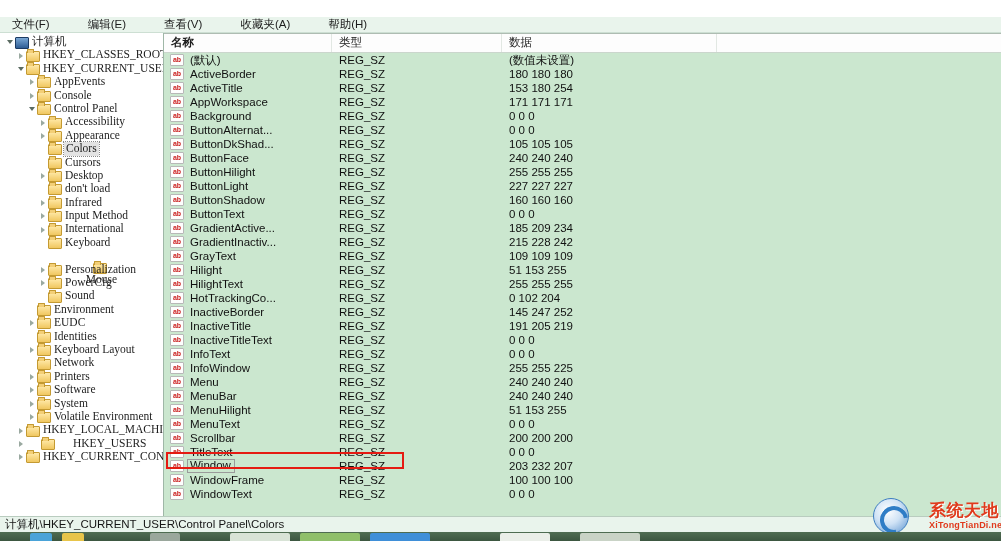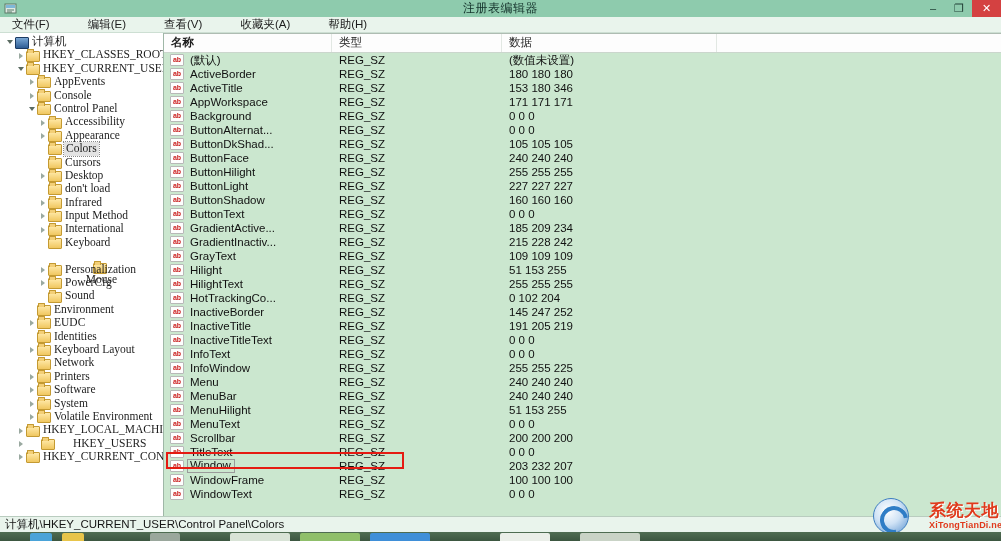--- a/index.html
+++ b/index.html
@@ -355,35 +355,20 @@
     top: 1px;
     height: 8px;
     border-radius: 2px 2px 0 0;
   }
 </style>
 </head>
 <body>
 
 <div id="app">
 
-  <div class="titlebar">
-    <span class="app-icon">
-      <svg width="15" height="15" viewBox="0 0 15 15">
-        <rect x="2" y="3" width="11" height="9" fill="#dfe9e2" stroke="#5b7a68"></rect>
-        <rect x="3" y="4" width="9" height="3" fill="#7fb8d8"></rect>
-        <path d="M4 9 h7 M4 11 h5" stroke="#5b7a68" stroke-width="1"></path>
-      </svg>
-    </span>
-    <div class="title-text">注册表编辑器</div>
-    <div class="winbtns">
-      <div class="winbtn">–</div>
-      <div class="winbtn">❐</div>
-      <div class="winbtn close">✕</div>
-    </div>
-  </div>
 
   <div class="menubar" id="menubar">
       <div class="menu-item">文件(F)</div>
       <div class="menu-item">编辑(E)</div>
       <div class="menu-item">查看(V)</div>
       <div class="menu-item">收藏夹(A)</div>
       <div class="menu-item">帮助(H)</div>
     </div>
 
   <div class="content">
@@ -640,21 +625,21 @@
             </div>
             <div class="cell type">REG_SZ</div>
             <div class="cell data">180 180 180</div>
           </div>
           <div class="row">
             <div class="cell name">
               <span class="abico">ab</span>
               <span class="namebox">ActiveTitle</span>
             </div>
             <div class="cell type">REG_SZ</div>
-            <div class="cell data">153 180 346</div>
+            <div class="cell data">153 180 254</div>
           </div>
           <div class="row">
             <div class="cell name">
               <span class="abico">ab</span>
               <span class="namebox">AppWorkspace</span>
             </div>
             <div class="cell type">REG_SZ</div>
             <div class="cell data">171 171 171</div>
           </div>
           <div class="row">

